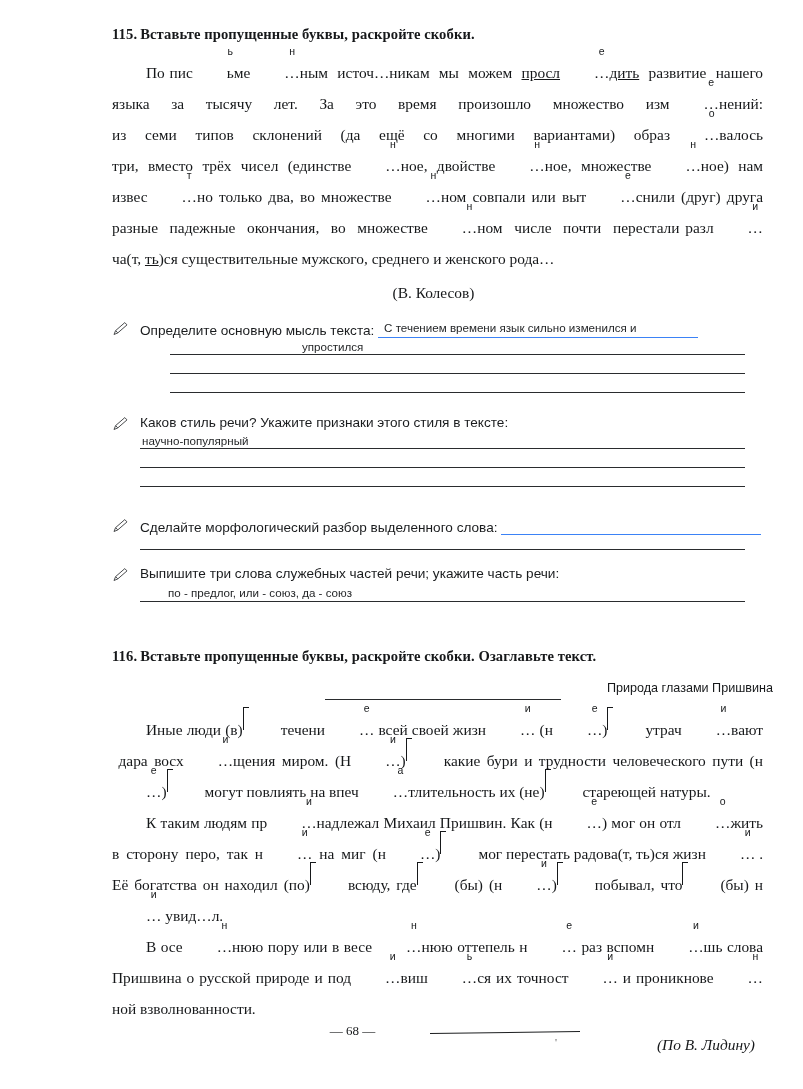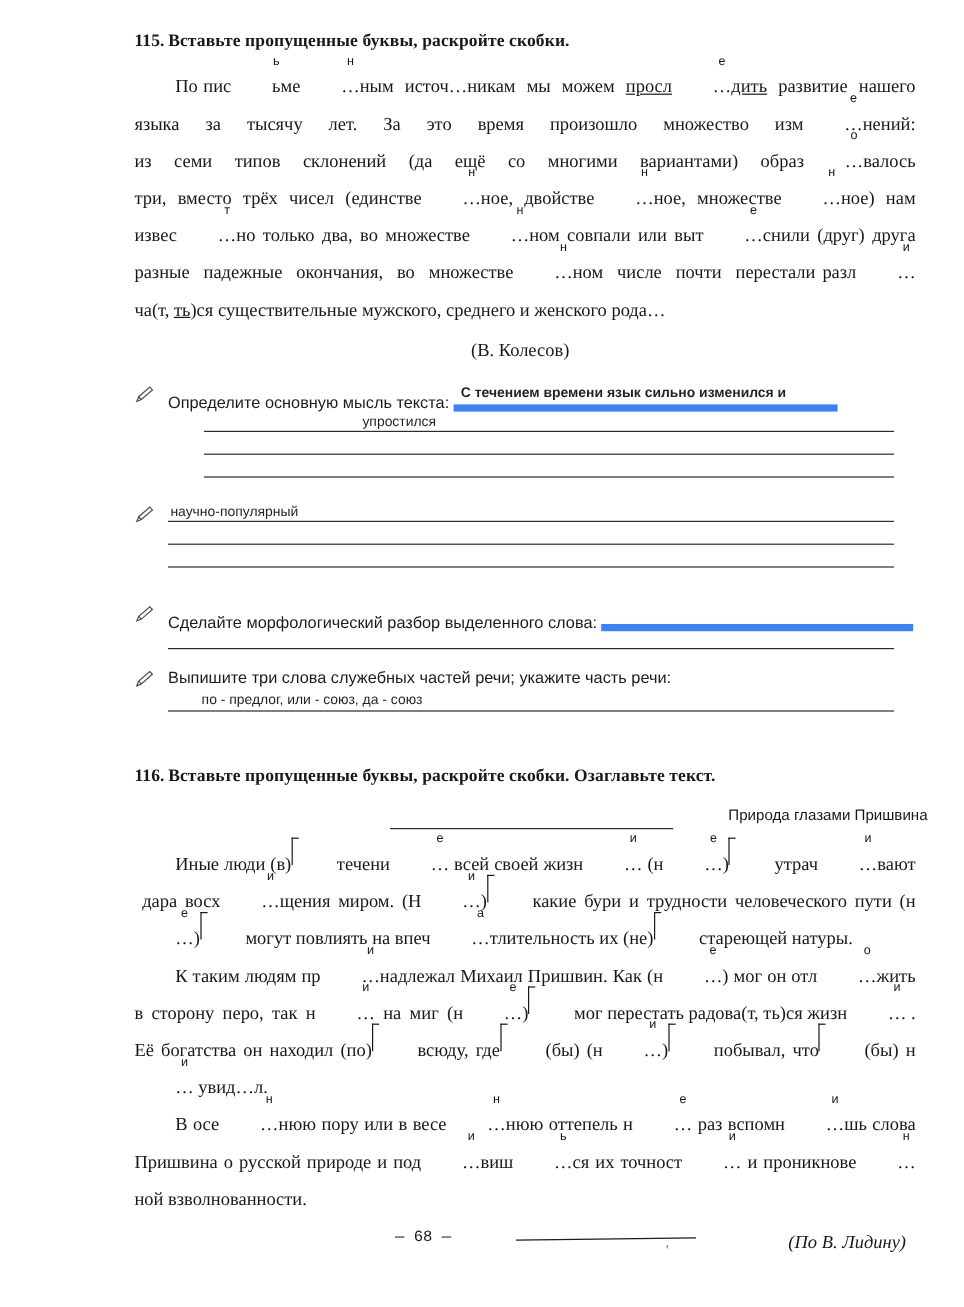--- a/index.html
+++ b/index.html
@@ -95,24 +95,23 @@
   .rule {
     border-bottom: 1px solid #2a2c2e;
     height: 0;
   }
 
   .inline-answer-wrap {
     display: inline-block;
     vertical-align: bottom;
   }
   .inline-answer-line {
-    border-bottom: 6px solid #3b82f6;
+    border-bottom: 1px solid #3b82f6;
     padding: 0 4px 1px 6px;
     line-height: 16px;
-    font-weight: bold;
   }
 
   
   .lines .rule { margin-top: 18px; }
 
   
   .text-title {
     text-align: right;
     font-family: "Liberation Sans", sans-serif;
     font-size: 12.6px;
@@ -150,21 +149,21 @@
     border-bottom: 1px solid #1b1d1f;
     transform: rotate(-0.7deg);
   }
   .page-num {
     position: absolute;
     top: 1023px;
     left: 0;
     width: 705px;
     text-align: center;
     font-size: 13px;
-    font-family: Liberation Mono, monospace;
+    font-family: Liberation Serif, serif;
   }
   .footer-attrib {
     text-align: right;
     font-size: 15.4px;
     padding-right: 18px;
     margin-top: 12px;
     font-style: italic;
   }
   .tick {
     position: absolute;
@@ -214,20 +213,21 @@
     </div>
   </div>
 
   <div class="task" style="margin-top:22px;">
     <span class="pencil">
       <svg width="18" height="16" viewBox="0 0 18 16">
           <path d="M2 13.5 L3.6 9.6 L12.8 1.6 L15 3.9 L5.8 11.9 Z" fill="none" stroke="#4a4c4e" stroke-width="1"></path>
           <path d="M3.6 9.6 L5.8 11.9" fill="none" stroke="#4a4c4e" stroke-width="1"></path>
         </svg>
     </span>
+    <span class="task-q">Каков стиль речи? Укажите признаки этого стиля в тексте:</span>
     <div class="lines">
       <div class="answer" style="margin-top:4px;padding-left:2px;">научно-популярный</div>
       <div class="rule" style="margin-top:1px;margin-left:0px;width:605px;"></div>
       <div class="rule" style="margin-left:0px;width:605px;"></div>
       <div class="rule" style="margin-left:0px;width:605px;"></div>
     </div>
   </div>
 
   <div class="task" style="margin-top:30px;">
     <span class="pencil">

